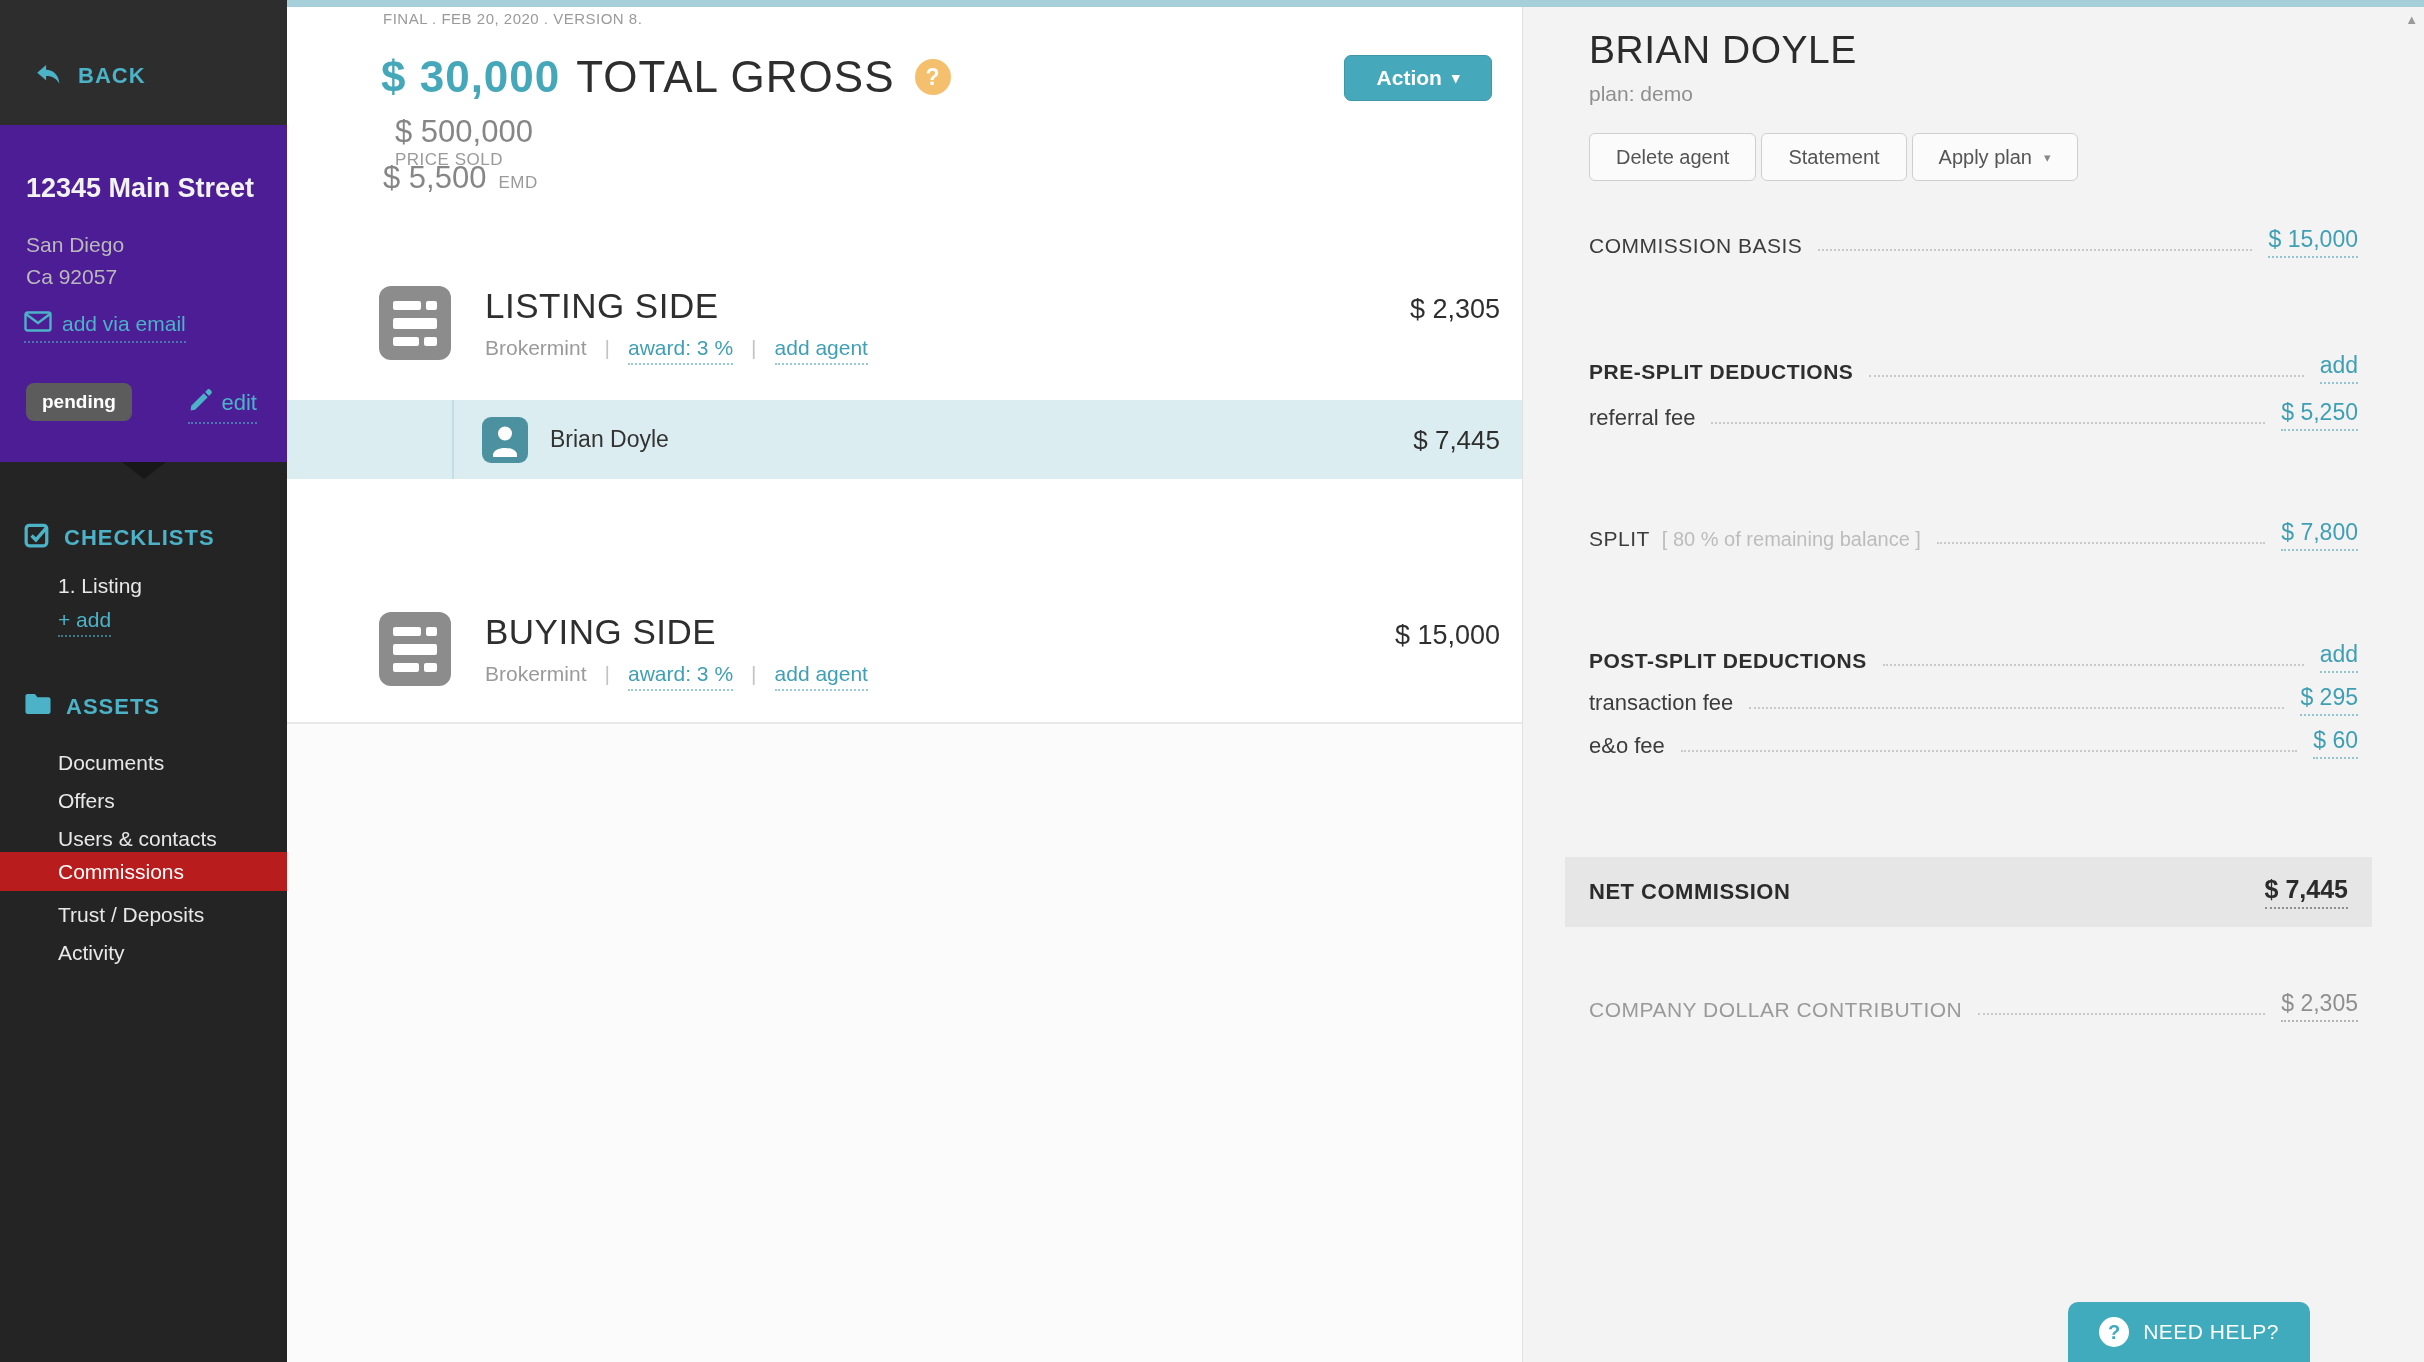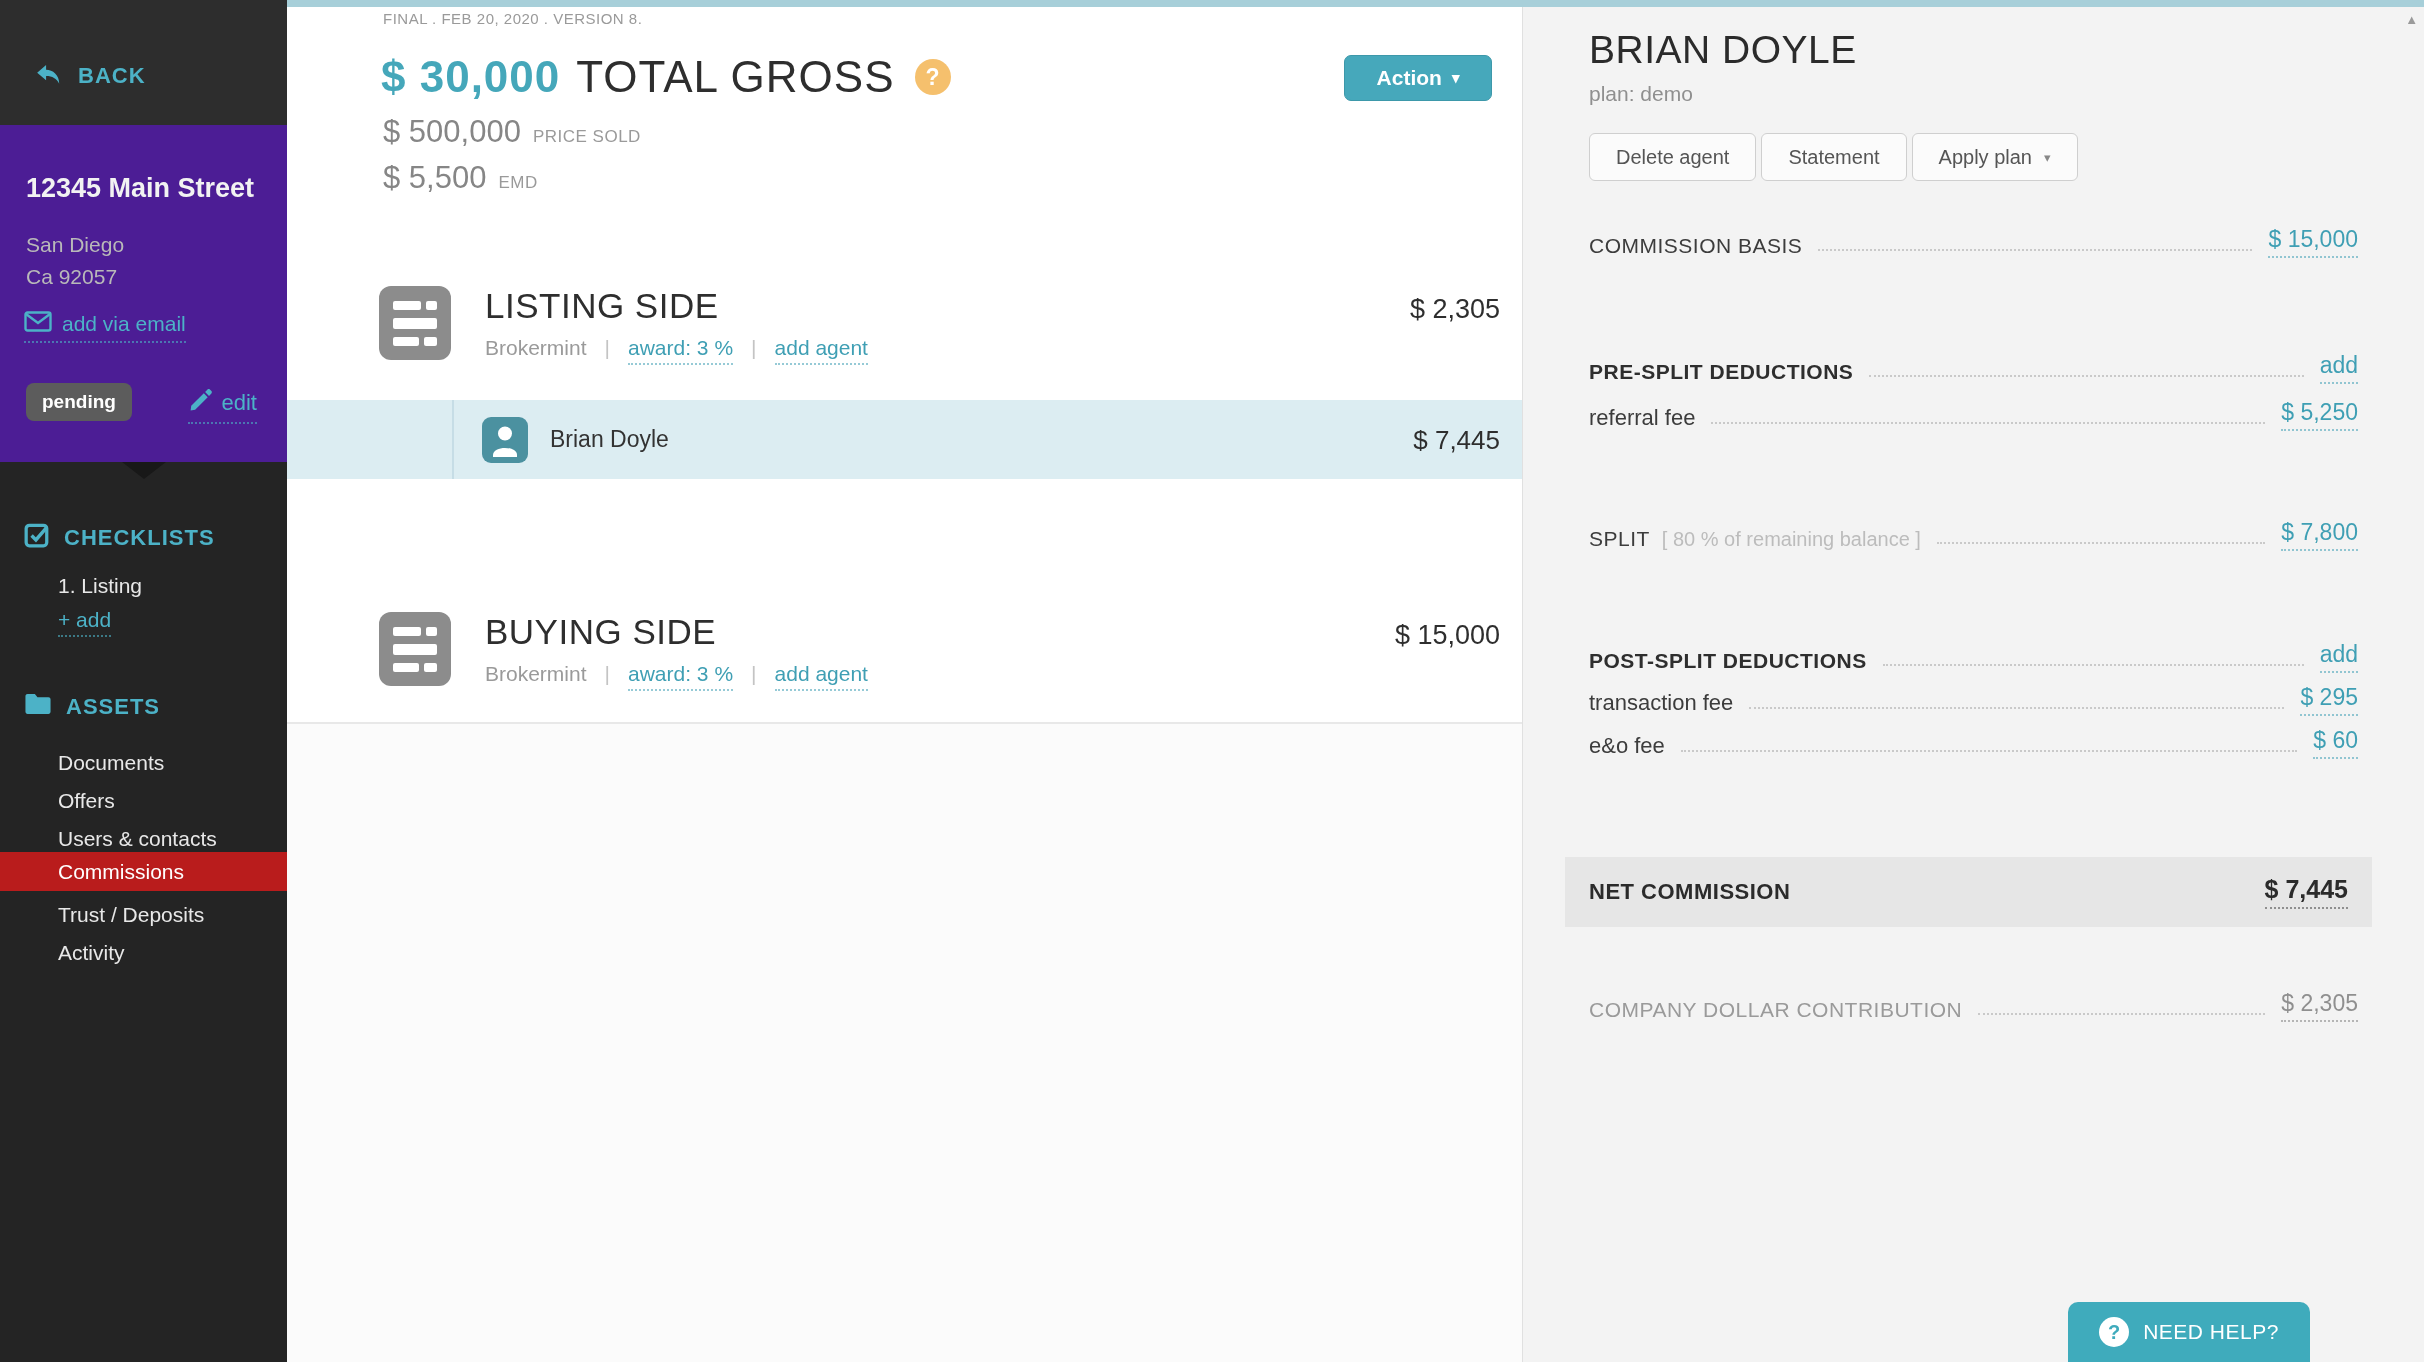--- a/index.html
+++ b/index.html
@@ -197,21 +197,21 @@
     <span class="gross-amount">$ 30,000</span>
     <span class="gross-label">TOTAL GROSS</span>
     <span class="help-badge">?</span>
   </div>
 
   <div class="action-btn">
     <span>Action</span>
     <span class="caret">▾</span>
   </div>
 
-  <div class="money-row" style="top:114px;">
+  <div class="money-row" style="top:114px;flex-direction:column;">
     <span class="money-amount">$ 500,000</span>
     <span class="money-label">PRICE SOLD</span>
   </div>
   <div class="money-row" style="top:160px;">
     <span class="money-amount">$ 5,500</span>
     <span class="money-label">EMD</span>
   </div>
 
   <div class="side-head" style="top:286px;">
     <span class="doc-icon">

